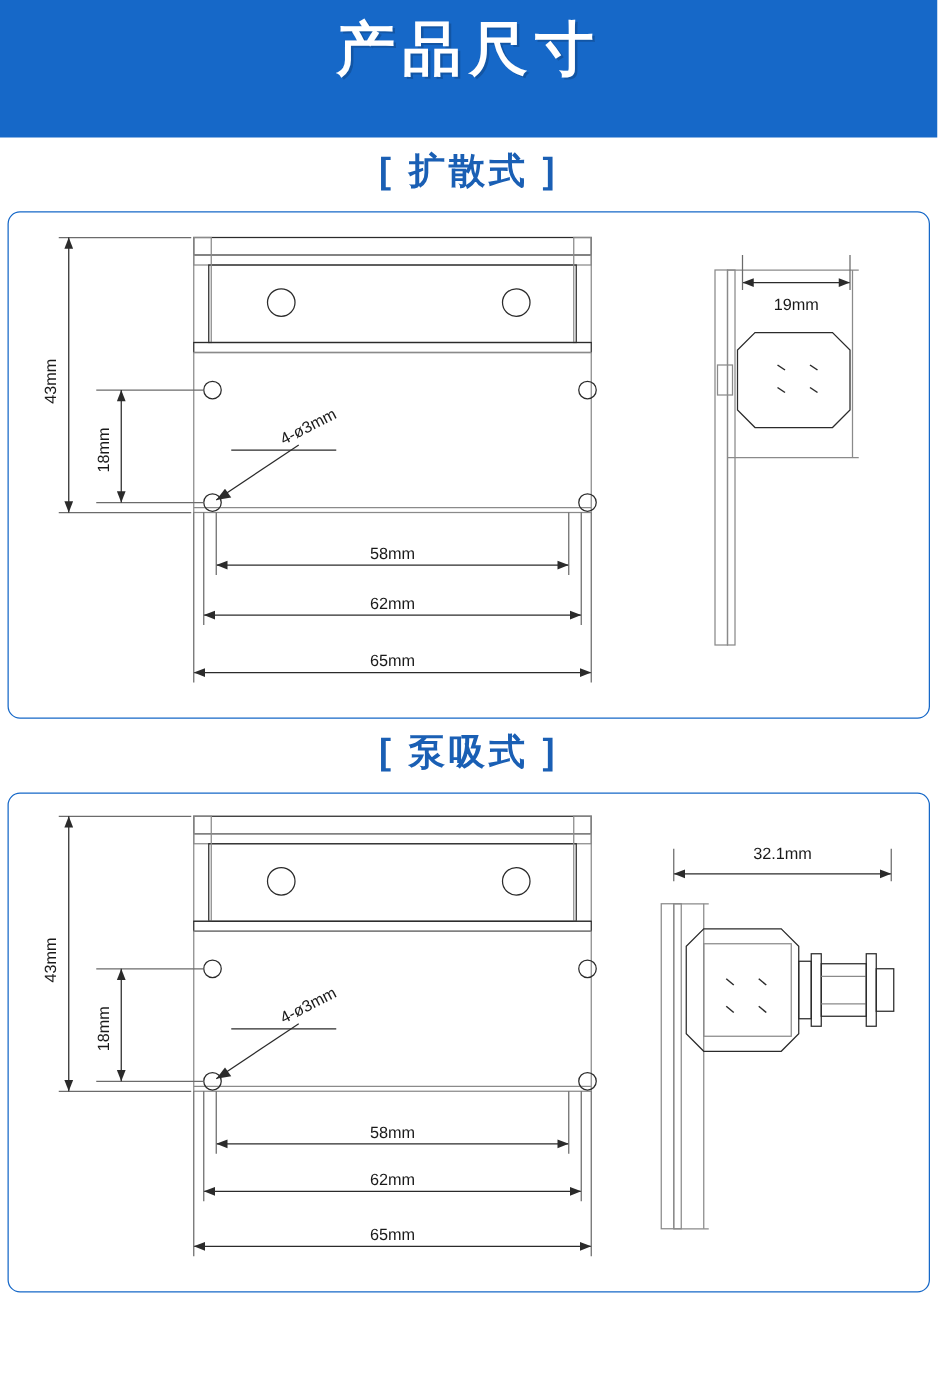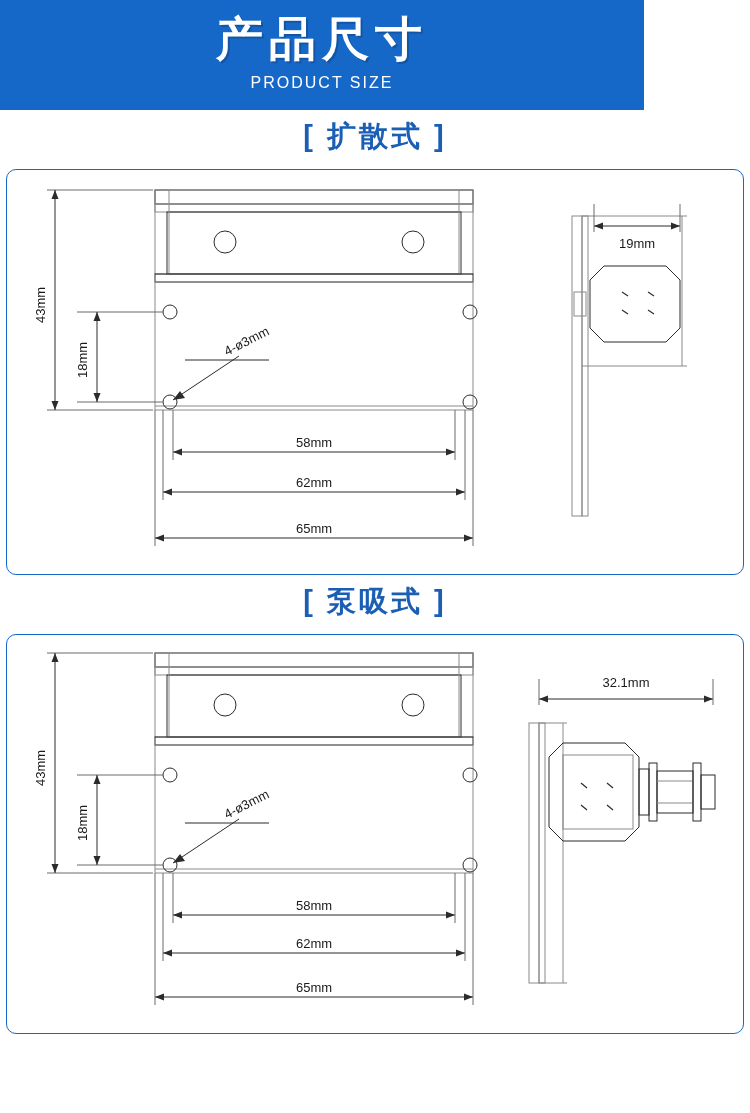--- a/index.html
+++ b/index.html
@@ -6,21 +6,21 @@
   html, body { margin:0; padding:0; }
   body {
     width:750px; height:1113px;
     background:#ffffff;
     font-family:"Liberation Sans", sans-serif;
     position:relative;
     overflow:hidden;
   }
   
   .header {
-    width:644px; height:110px;
+    width:750px; height:110px;
     background:#1668c8;
     position:relative;
   }
   .header-title {
     position:absolute;
     left:0; right:0; top:8px;
     text-align:center;
     font-size:47px;
     font-weight:bold;
     color:#ffffff;
@@ -60,21 +60,20 @@
     font-family:"Liberation Sans", sans-serif;
     font-size:13px;
     fill:#1a1a1a;
   }
 </style>
 </head>
 <body>
 
 <div class="header">
   <div class="header-title">产品尺寸</div>
-  <div class="header-sub">PRODUCT SIZE</div>
 </div>
 
 <div class="sec-title">[ 扩散式 ]</div>
 
 <div class="panel p1">
   <svg width="736" height="403" viewBox="0 0 736 403">
     <g fill="none" stroke="#2b2b2b" stroke-width="1">
 
       <rect x="148" y="20" width="318" height="14" stroke="#2b2b2b"></rect>
       <rect x="148" y="34" width="318" height="8" stroke="#8a8a8a"></rect>

